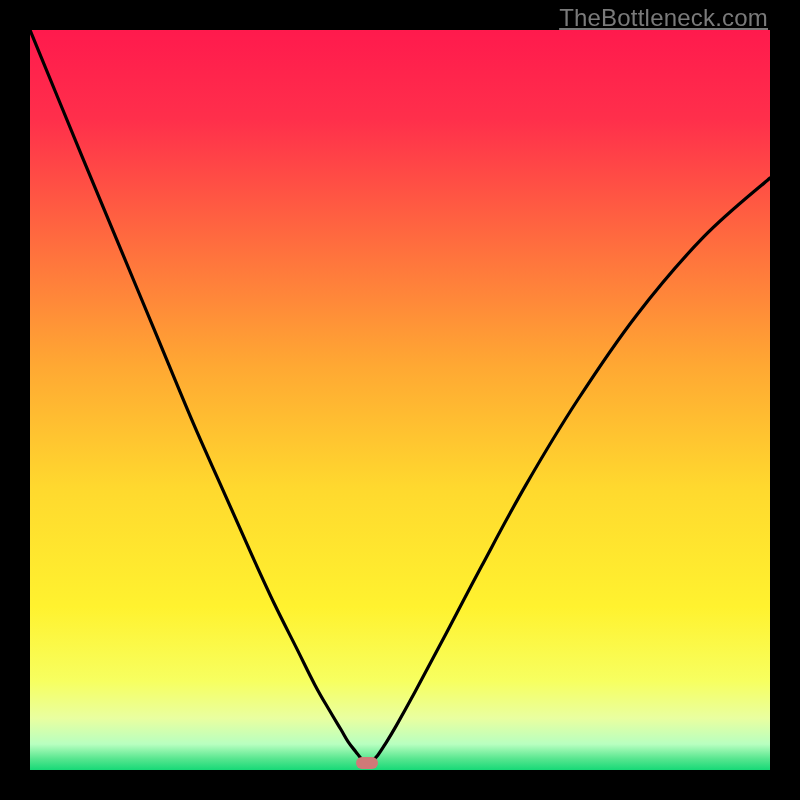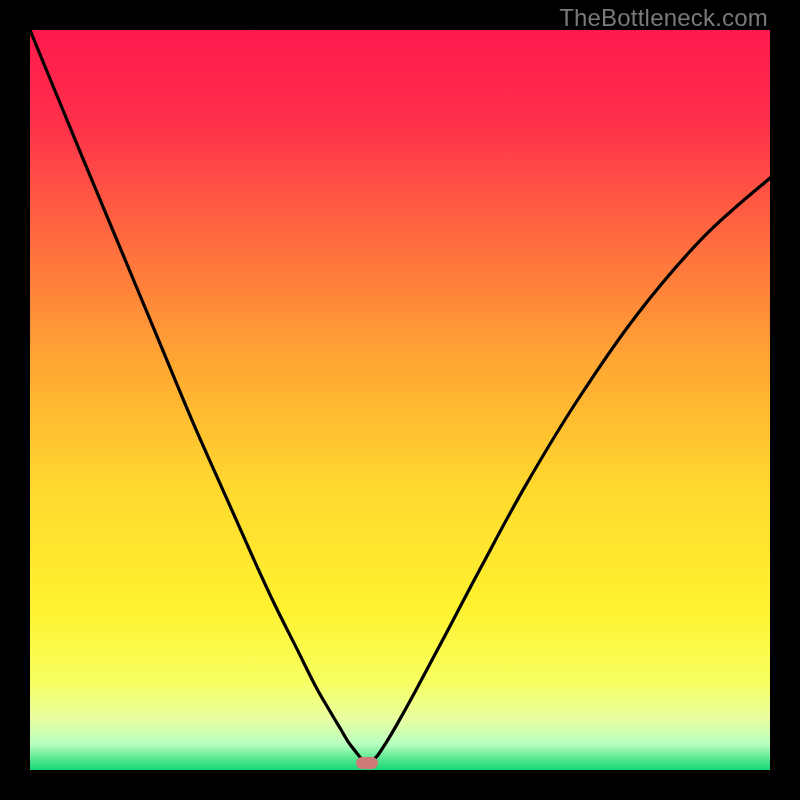--- a/index.html
+++ b/index.html
@@ -27,20 +27,21 @@
     height: 740px;
   }
   .watermark {
     position: absolute;
     top: 4px;
     right: 32px;
     color: #7a7a7a;
     font-size: 24px;
     font-weight: 500;
     letter-spacing: 0.2px;
+    text-decoration: underline;
   }
   .marker {
     position: absolute;
     width: 22px;
     height: 12px;
     border-radius: 6px;
     background: #cf7a78;
     transform: translate(-50%, -50%);
   }
 </style>

